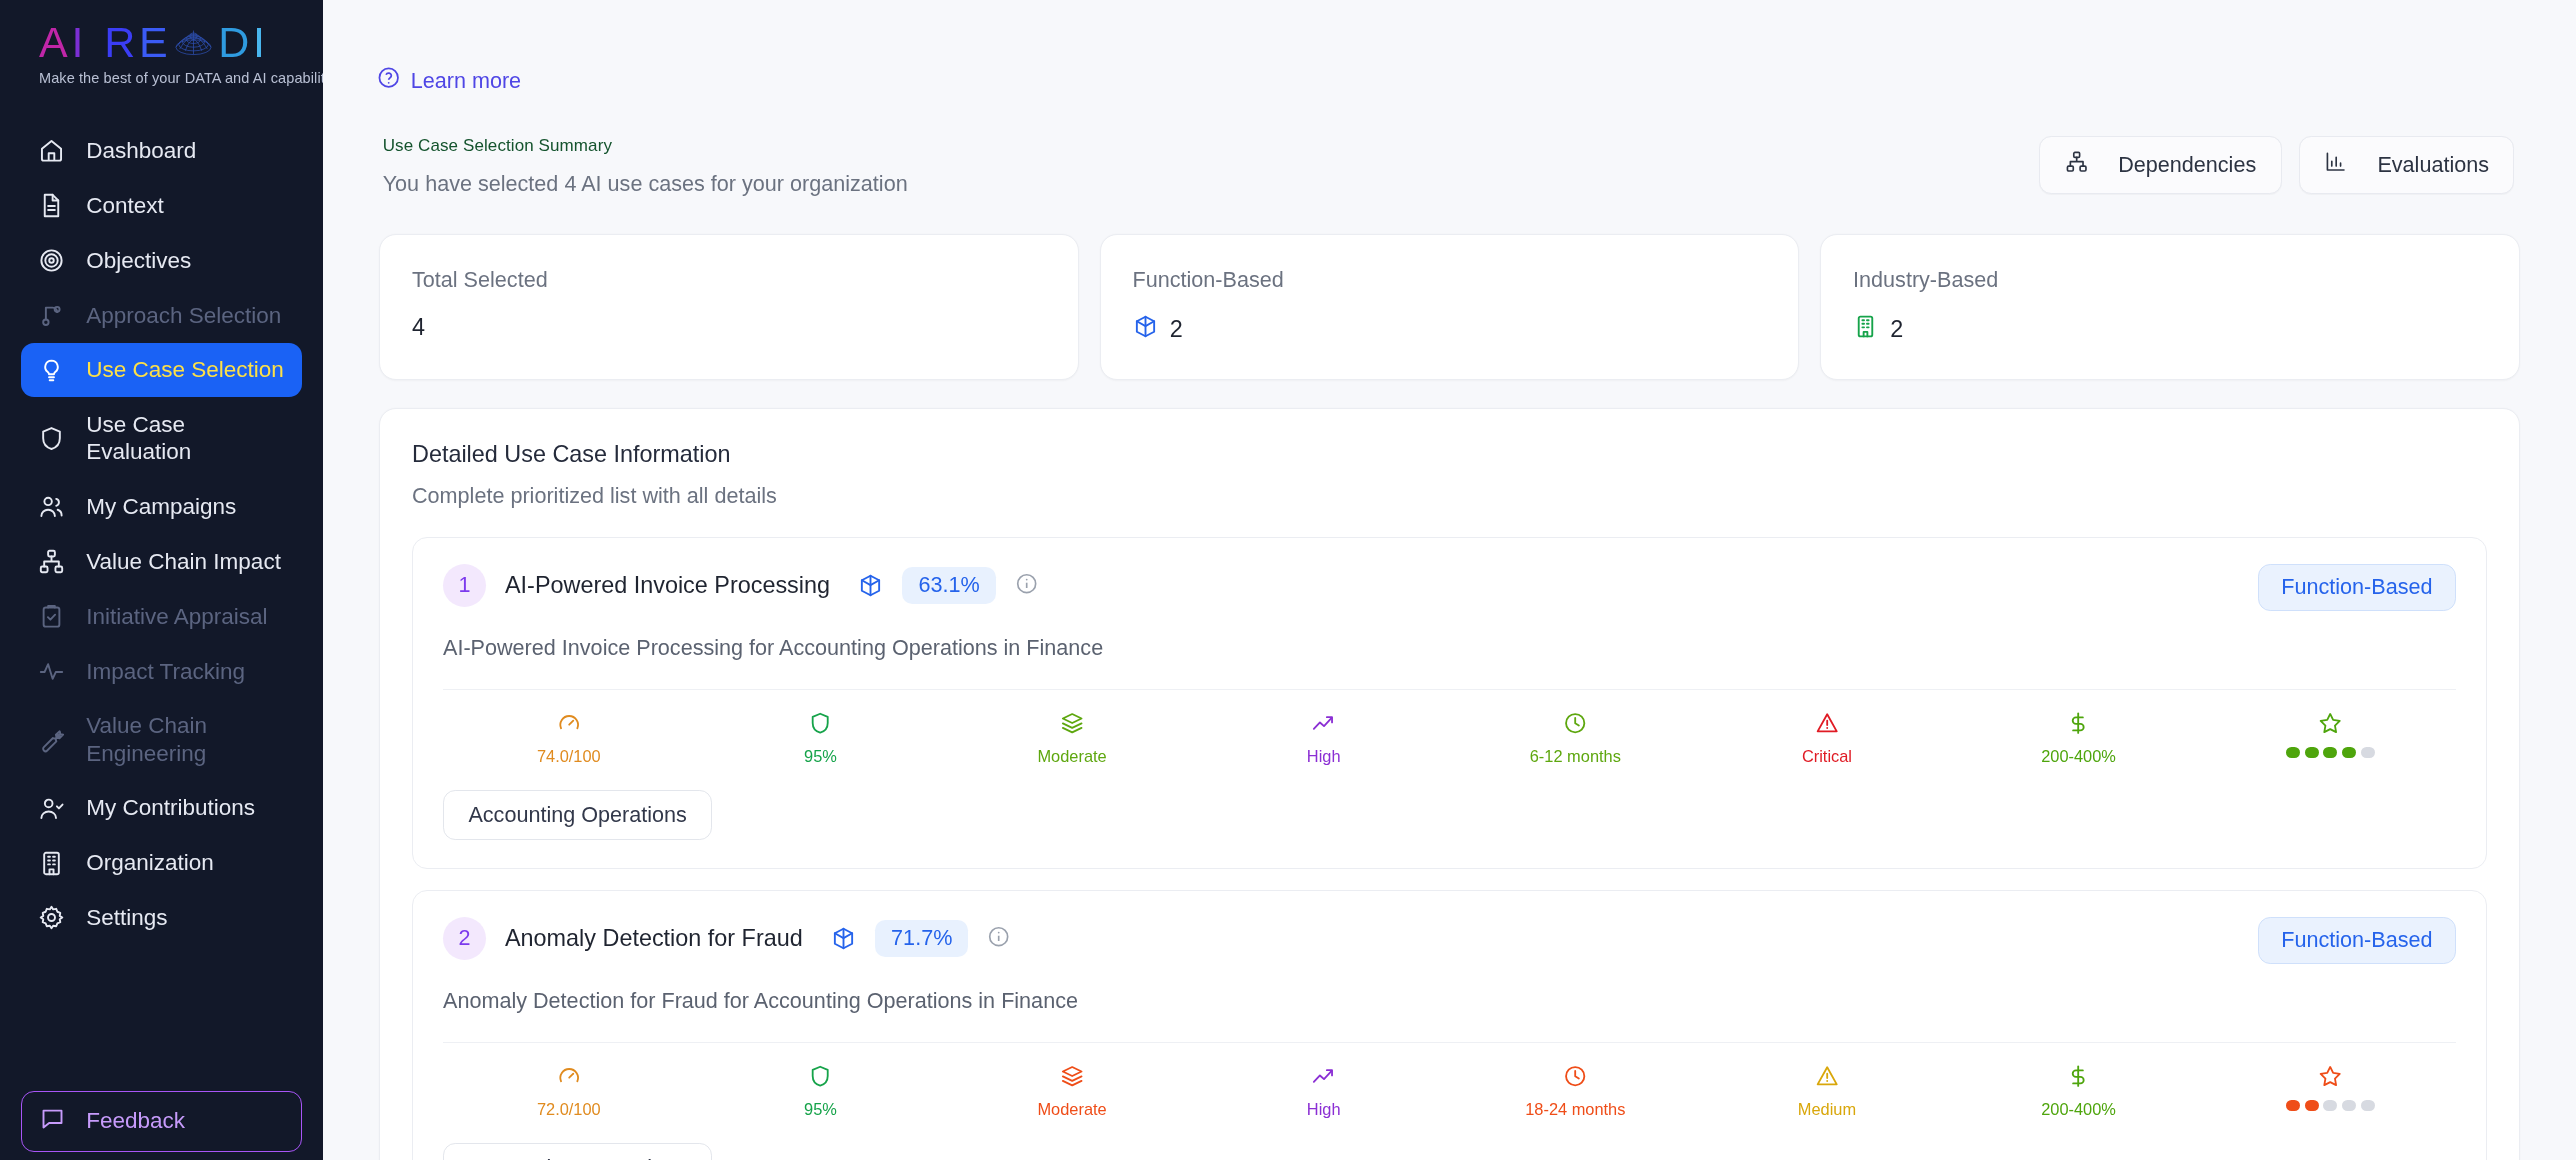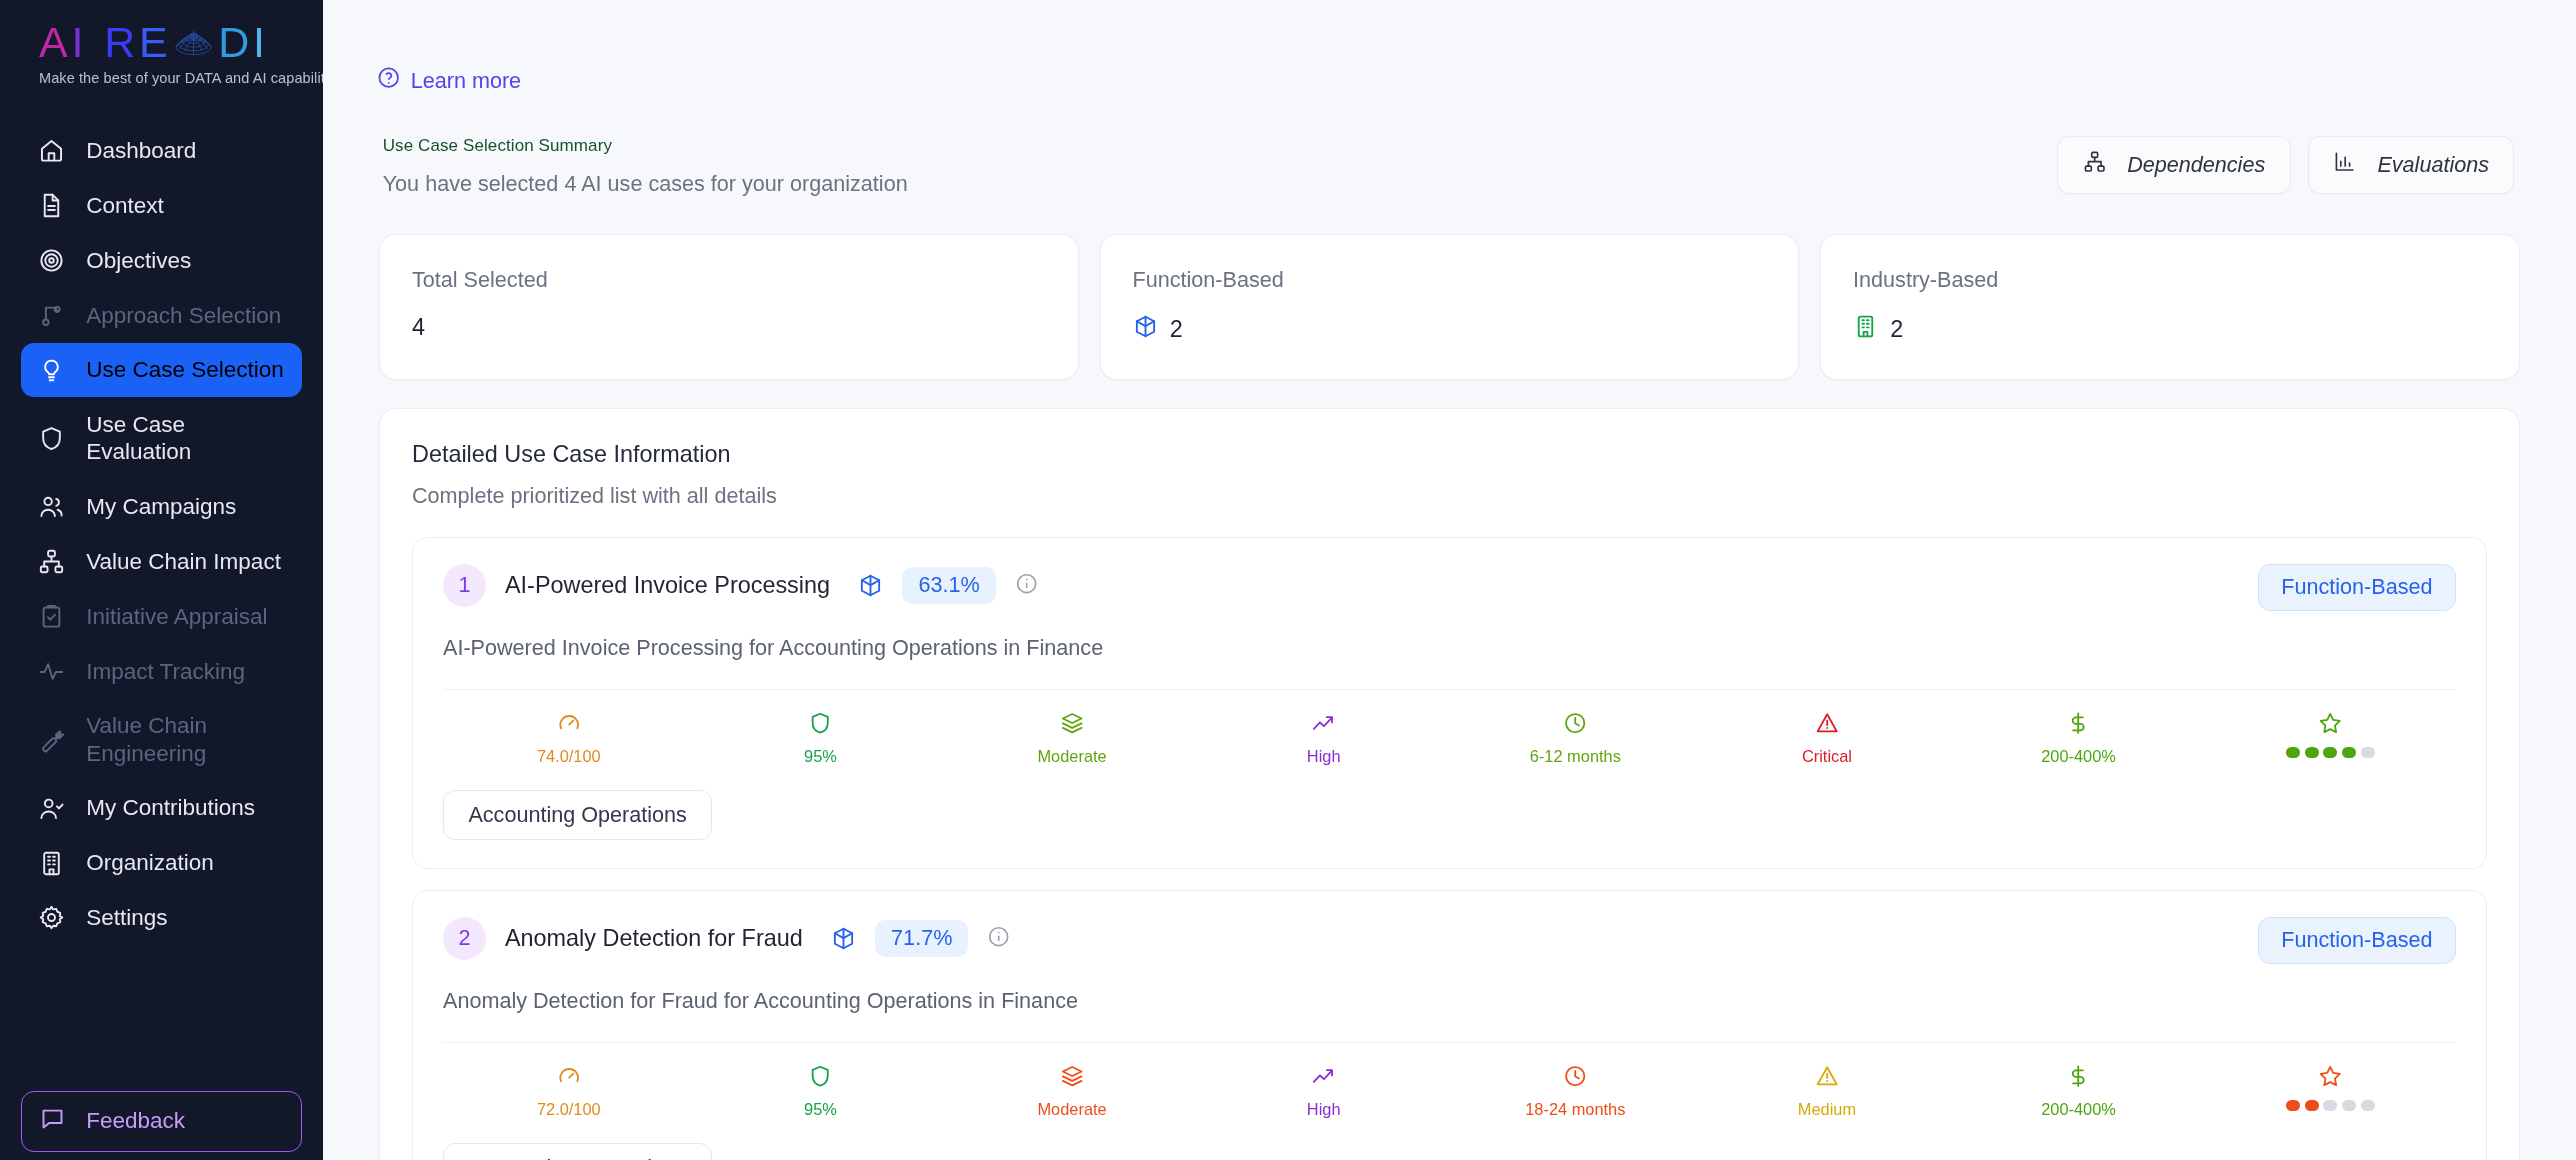--- a/index.html
+++ b/index.html
@@ -59,21 +59,21 @@
     color: #e6e9f2;
     font-size: 22.5px;
     line-height: 1.22;
     cursor: pointer;
     min-height: 54px;
   }
   .nav-item .nav-ico { width: 28px; height: 28px; flex: 0 0 28px; display: flex; align-items: center; justify-content: center; }
   .nav-item svg { width: 27px; height: 27px; stroke: #e6e9f2; fill: none; stroke-width: 1.7; stroke-linecap: round; stroke-linejoin: round; }
   .nav-item.disabled { color: #5b6480; }
   .nav-item.disabled svg { stroke: #5b6480; }
-  .nav-item.active { background: #1a62f5; color: #000000; }
+  .nav-item.active { background: #1a62f5; color: #fde047; }
   .nav-item.active svg { stroke: #ffffff; }
   .nav-label { white-space: pre-line; }
 
   .feedback-item {
     margin: 5.6px 20.6px 0 20.6px;
     display: flex;
     align-items: center;
     gap: 20.6px;
     padding: 13px 17px;
     border-radius: 13px;
@@ -95,26 +95,25 @@
   }
   .learn-more svg { width: 23.4px; height: 23.4px; stroke: #4f46e5; fill: none; stroke-width: 1.8; }
 
   .content { padding: 41px 56px 0 56px; }
 
   .summary-head { display: flex; align-items: flex-start; justify-content: space-between; padding: 0 5.6px 0 3.7px; }
   .summary-title { font-size: 17px; color: #14532d; letter-spacing: 0.1px; }
   .summary-sub { font-size: 21.6px; color: #6b7280; margin-top: 15px; }
   .head-actions { display: flex; gap: 17px; }
   .btn {
-    display: inline-flex; align-items: center; gap: 21px;
+    display: inline-flex; align-items: center; gap: 30px;
     background: #fbfbfd; border: 1.3px solid #e8eaf0;
     border-radius: 12.2px; padding: 13px 24.4px;
     font-size: 21.6px; color: #2c3342; cursor: pointer;
     box-shadow: 0 0.9px 0.9px rgba(17,24,39,.03);
-    font-style: italic;
   }
   .btn svg { width: 23.4px; height: 23.4px; stroke: #2c3342; fill: none; stroke-width: 1.7; stroke-linecap: round; stroke-linejoin: round; }
 
   .stats { display: flex; gap: 20.6px; margin-top: 37px; }
   .stat-card {
     flex: 1;
     background: #ffffff;
     border: 1.3px solid #ebedf2;
     border-radius: 17px;
     padding: 32px 32px 34px 32px;

